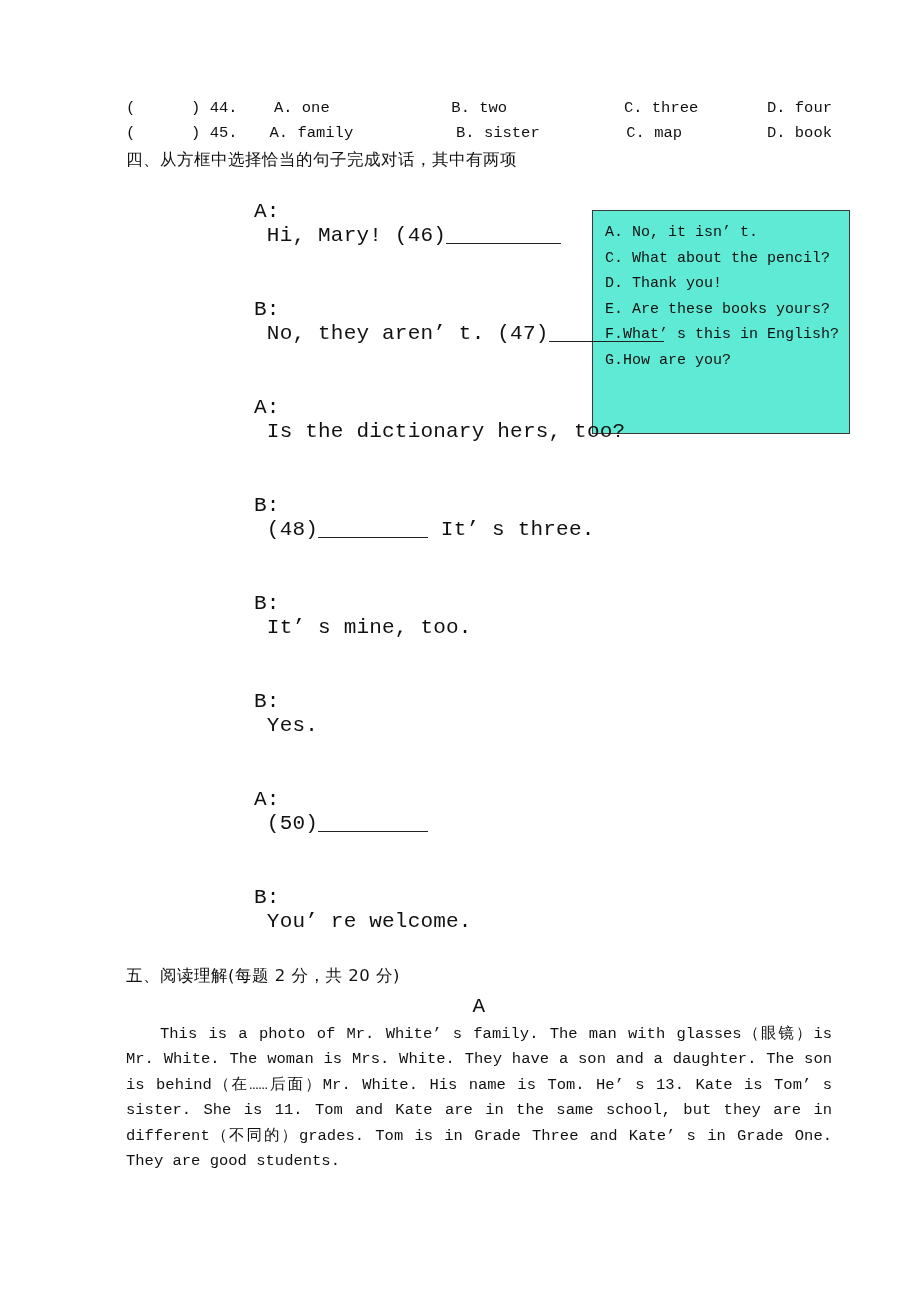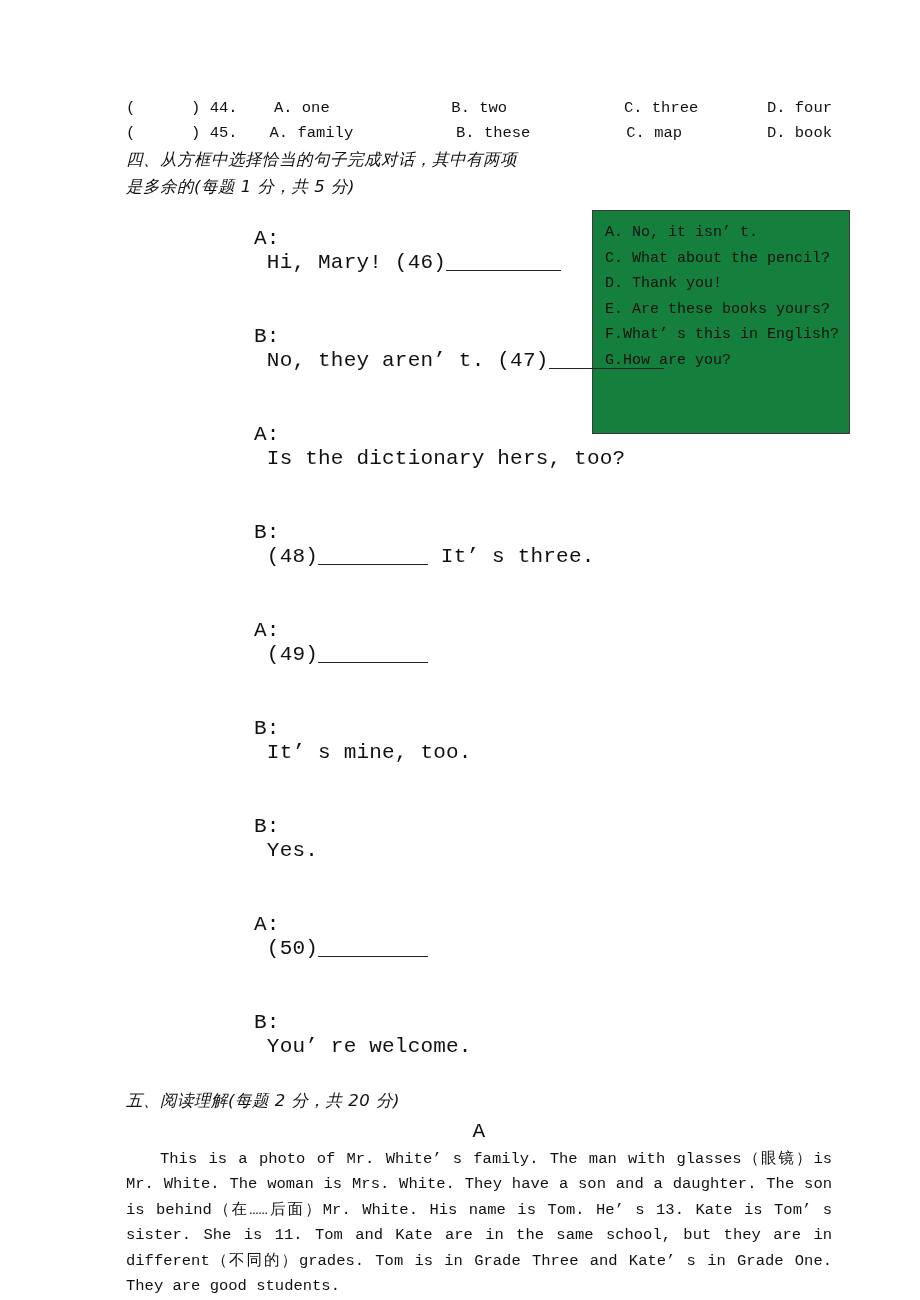--- a/index.html
+++ b/index.html
@@ -7,34 +7,34 @@
     width:920px;height:1300px;background:#ffffff;
     font-family:"Liberation Mono","DejaVu Sans Mono",monospace;
     color:#111;
     position:relative;overflow:hidden;
   }
   .page{position:absolute;left:0;top:0;width:920px;height:1300px;}
   .sheet{position:absolute;left:126px;top:96px;width:706px;}
 
   
   .row{position:relative;font-size:21px;line-height:24.5px;white-space:pre;letter-spacing:.2px;}
-  .cjk{font-family:"DejaVu Sans","Liberation Sans",sans-serif;font-size:16.5px;line-height:27px;letter-spacing:.5px;font-style:italic;}
+  .cjk{font-family:"DejaVu Sans","Liberation Sans",sans-serif;font-size:16.5px;line-height:27px;letter-spacing:.5px;}
 
   .mcq{display:flex;font-size:15.5px;line-height:25px;white-space:pre;}
   .mcq .stem{width:150px;}
   .mcq .opt{white-space:pre;}
 
   
   .blank{display:inline-block;border-bottom:1px solid #222;vertical-align:-3px;}.b110{width:110px}.b115{width:115px}
 
   
   .choicebox{
     position:absolute;left:466px;top:64px;width:258px;height:224px;
     border:1px solid #3a3a3a;box-sizing:border-box;padding:9px 0 0 12px;
-    background:#15803d;
+    background:#5eead4;
   }
   .choicebox .ci{font-size:15px;line-height:25.5px;white-space:pre;}
 
   
   .center{text-align:center;}
   .para{
     font-size:15.5px;line-height:25.5px;text-align:justify;text-align-last:left;
     text-justify:inter-character;
   }
   .para .ind{display:inline-block;width:34px;}
@@ -49,60 +49,55 @@
       <div class="mcq">
         <span class="stem">(      ) 44.</span>
         <span class="opt" style="width:180px">A. one</span>
         <span class="opt" style="width:175px">B. two</span>
         <span class="opt" style="width:145px">C. three</span>
         <span class="opt">D. four</span>
       </div>
       <div class="mcq">
         <span class="stem">(      ) 45.</span>
         <span class="opt" style="width:195px">A. family</span>
-        <span class="opt" style="width:178px">B. these</span>
+        <span class="opt" style="width:178px">B. sister</span>
         <span class="opt" style="width:147px">C. map</span>
         <span class="opt">D. book</span>
       </div>
     </div>
 
     <div style="position:relative">
 
       <div class="choicebox">
         <div class="ci">A. No, it isn’ t.</div>
         <div class="ci">C. What about the pencil?</div>
         <div class="ci">D. Thank you!</div>
         <div class="ci">E. Are these books yours?</div>
         <div class="ci">F.What’ s this in English?</div>
         <div class="ci">G.How are you?</div>
       </div>
 
       <div class="row cjk" style="width:460px">四、从方框中选择恰当的句子完成对话，其中有两项</div>
-      <div class="row cjk" style="width:460px">是多余的(每题 1 分，共 5 分)</div>
 
       <div style="margin-top:2px">
         <div class="row">
           <span>A:</span>
           <span> </span><span>Hi, Mary! (46)</span><span class="blank b115"></span>
         </div>
         <div class="row">
           <span>B:</span>
           <span> </span><span>No, they aren’ t. (47)</span><span class="blank b115"></span>
         </div>
         <div class="row">
           <span>A:</span>
           <span> </span><span>Is the dictionary hers, too?</span>
         </div>
         <div class="row">
           <span>B:</span>
           <span> </span><span>(48)</span><span class="blank b110"></span><span> It’ s three.</span>
-        </div>
-        <div class="row">
-          <span>A:</span>
-          <span> </span><span>(49)</span><span class="blank b110"></span>
         </div>
         <div class="row">
           <span>B:</span>
           <span> </span><span>It’ s mine, too.</span>
         </div>
         <div class="row">
           <span>B:</span>
           <span> </span><span>Yes.</span>
         </div>
         <div class="row">

